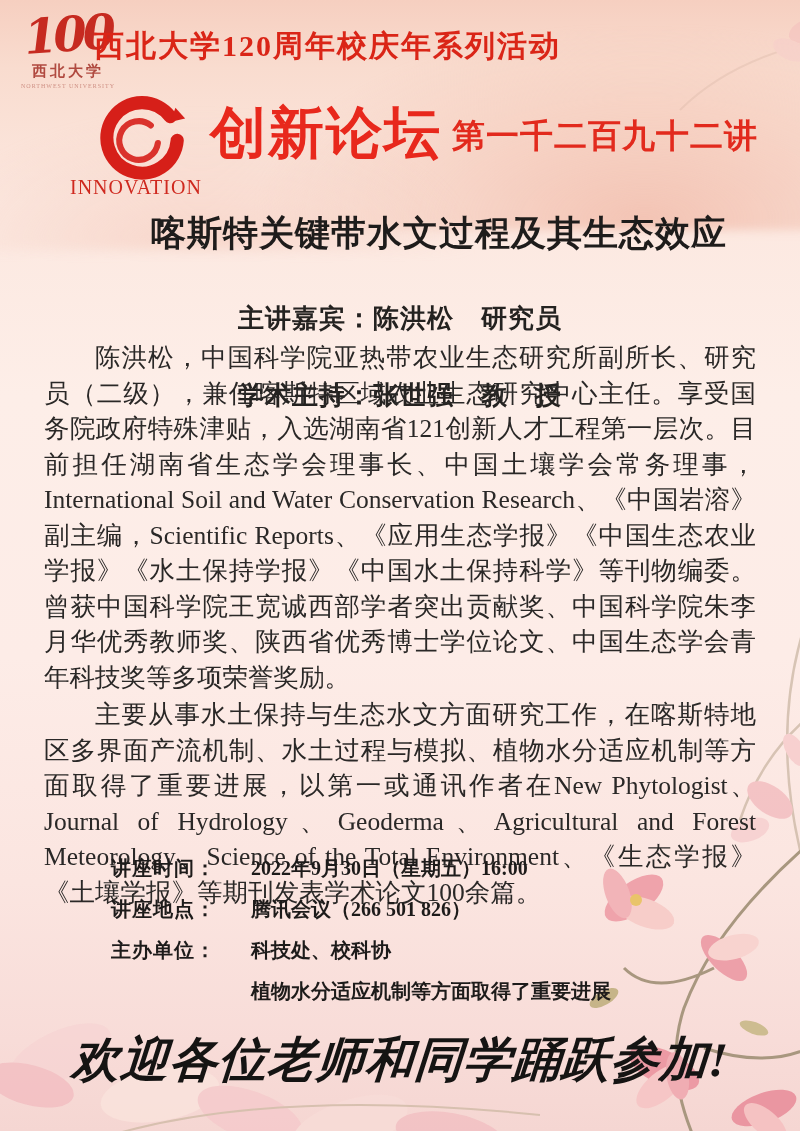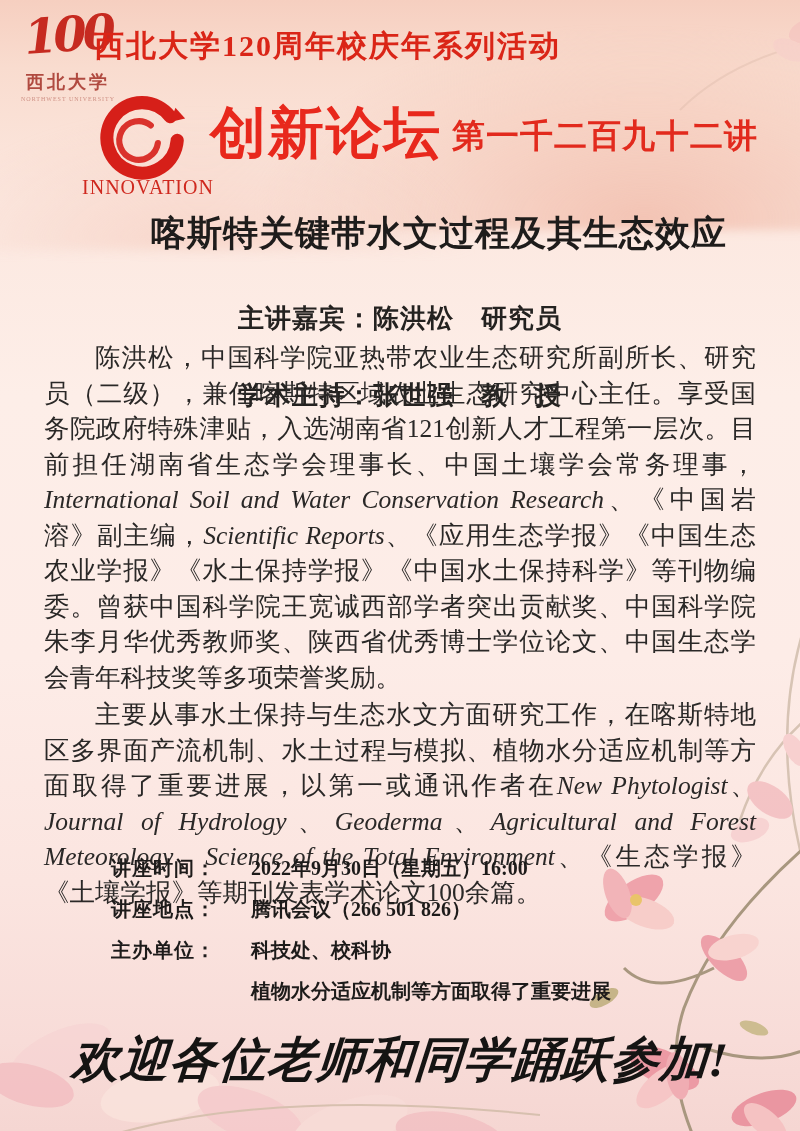--- a/index.html
+++ b/index.html
@@ -18,46 +18,46 @@
     filter:blur(6px);}
   .flowers{position:absolute;pointer-events:none;}
   .fl-right{right:-14px;top:838px;width:300px;height:300px;}
   .fl-midright{right:-20px;top:600px;width:200px;height:260px;opacity:.55;}
   .fl-bottom{left:0;bottom:-24px;width:560px;height:190px;opacity:.8;}
   .fl-topright{right:-30px;top:-20px;width:160px;height:140px;opacity:.35;}
   
   .uni-logo{position:absolute;left:16px;top:10px;width:104px;text-align:center;}
   .uni-logo .mark{font-family:"DejaVu Serif",serif;font-style:italic;font-weight:bold;
     font-size:48px;line-height:48px;color:#c62a20;letter-spacing:-4px;transform:rotate(-4deg);}
-  .uni-logo .cn{font-size:18px;font-weight:bold;color:#b04a40;letter-spacing:3px;margin-top:12px;font-family:Liberation Mono, monospace;}
+  .uni-logo .cn{font-size:15px;font-weight:bold;color:#b04a40;letter-spacing:3px;margin-top:4px;font-family:Liberation Mono, monospace;}
   .uni-logo .en{font-size:6px;color:#cf9185;letter-spacing:1px;margin-top:2px;}
   .banner{position:absolute;left:94px;top:26px;width:660px;
     font-size:30px;font-weight:bold;color:#da2517;letter-spacing:2px;}
   
   .forum-logo{position:absolute;left:98px;top:92px;width:88px;height:88px;}
-  .innovation{position:absolute;left:70px;top:176px;width:156px;text-align:center;
+  .innovation{position:absolute;left:70px;top:176px;width:156px;text-align:left;
     font-size:20px;color:#cf291f;letter-spacing:1px;font-family:"Liberation Serif",serif;}
   .forum-title{position:absolute;left:210px;top:96px;
     font-family:"Liberation Sans","DejaVu Sans",sans-serif;
     font-size:56px;font-weight:bold;color:#e8281c;letter-spacing:2px;}
   .forum-no{position:absolute;left:452px;top:114px;
     font-family:"Liberation Sans","DejaVu Sans",sans-serif;
     font-size:33px;font-weight:bold;color:#e22a1d;letter-spacing:1px;}
   
   .lec-title{position:absolute;left:0;top:210px;width:800px;text-align:center;
     font-size:35px;font-weight:bold;color:#1e1c1b;letter-spacing:1px;padding-left:39px;}
   .speakers{position:absolute;left:0;top:262px;width:800px;text-align:center;}
   .speakers .inner{display:inline-block;text-align:left;}
   .speakers .line{font-size:26px;font-weight:bold;color:#242220;line-height:40px;letter-spacing:1px;margin-top:37px;}
   
   .bio{position:absolute;left:44px;top:340px;width:712px;
     font-size:25.5px;line-height:35.5px;color:#2a2827;text-align:justify;}
   .bio p{margin:0;text-indent:2em;}
   .bio p+p{margin-top:2px;}
-  .bio .lat{font-style:italic;}
+  .bio .lat{}
   
   .details{position:absolute;left:111px;top:848px;width:620px;
     font-size:20px;font-weight:bold;color:#1d1b1a;}
   .details .row{line-height:41px;white-space:nowrap;}
   .details .lbl{display:inline-block;min-width:140px;letter-spacing:1px;}
   
   .welcome{position:absolute;left:0;top:1028px;width:800px;text-align:center;
     font-size:48px;font-weight:bold;font-style:italic;color:#151413;
     letter-spacing:1px;transform:skewX(-4deg);}
 </style>

